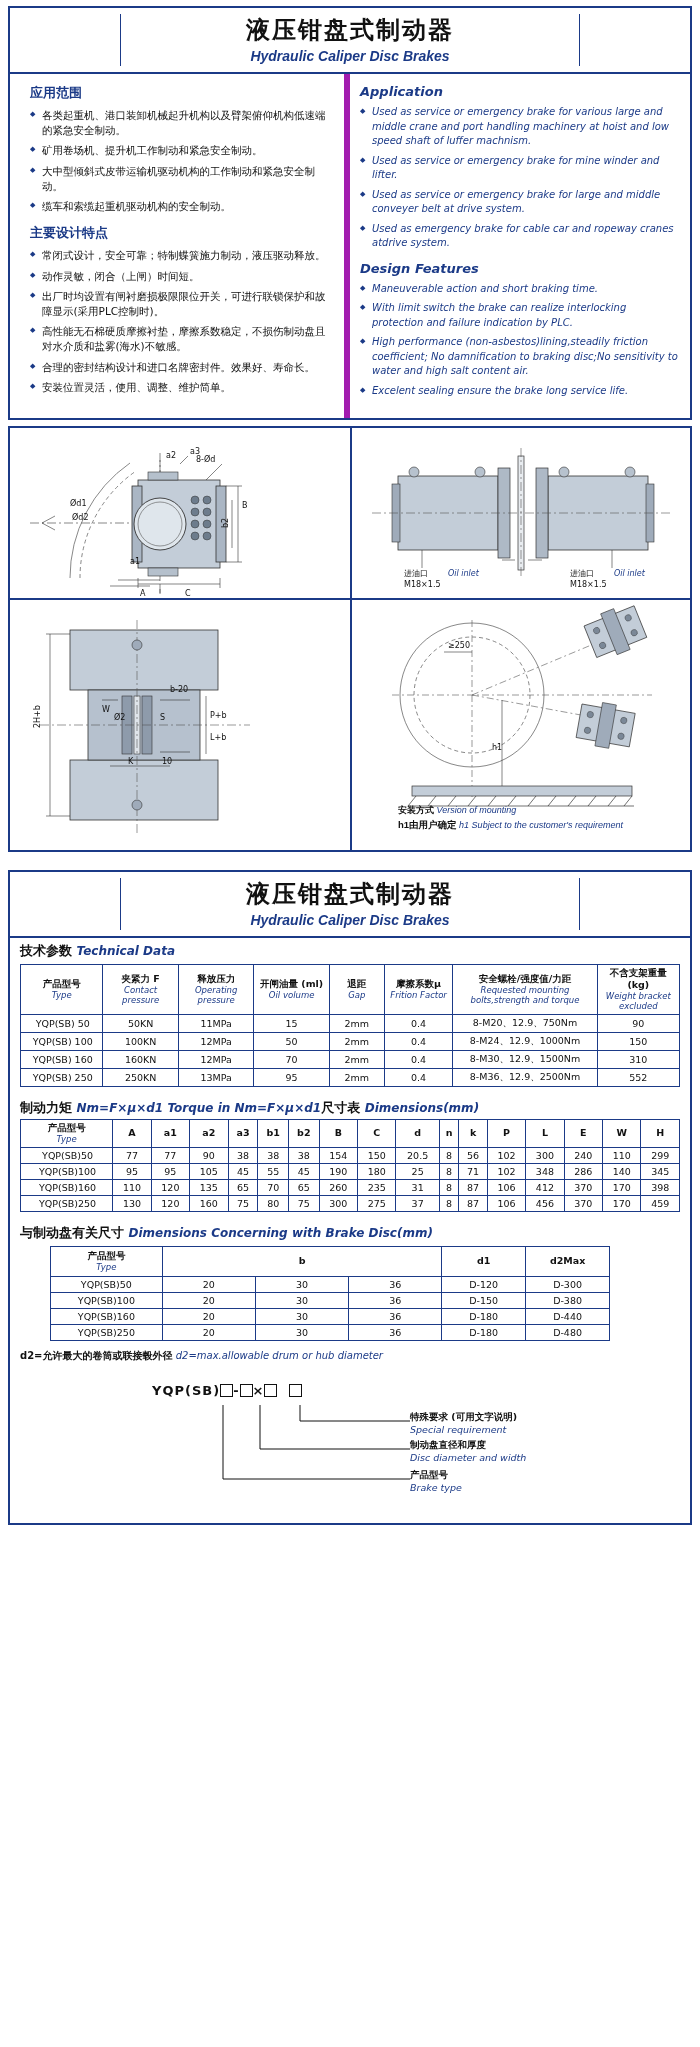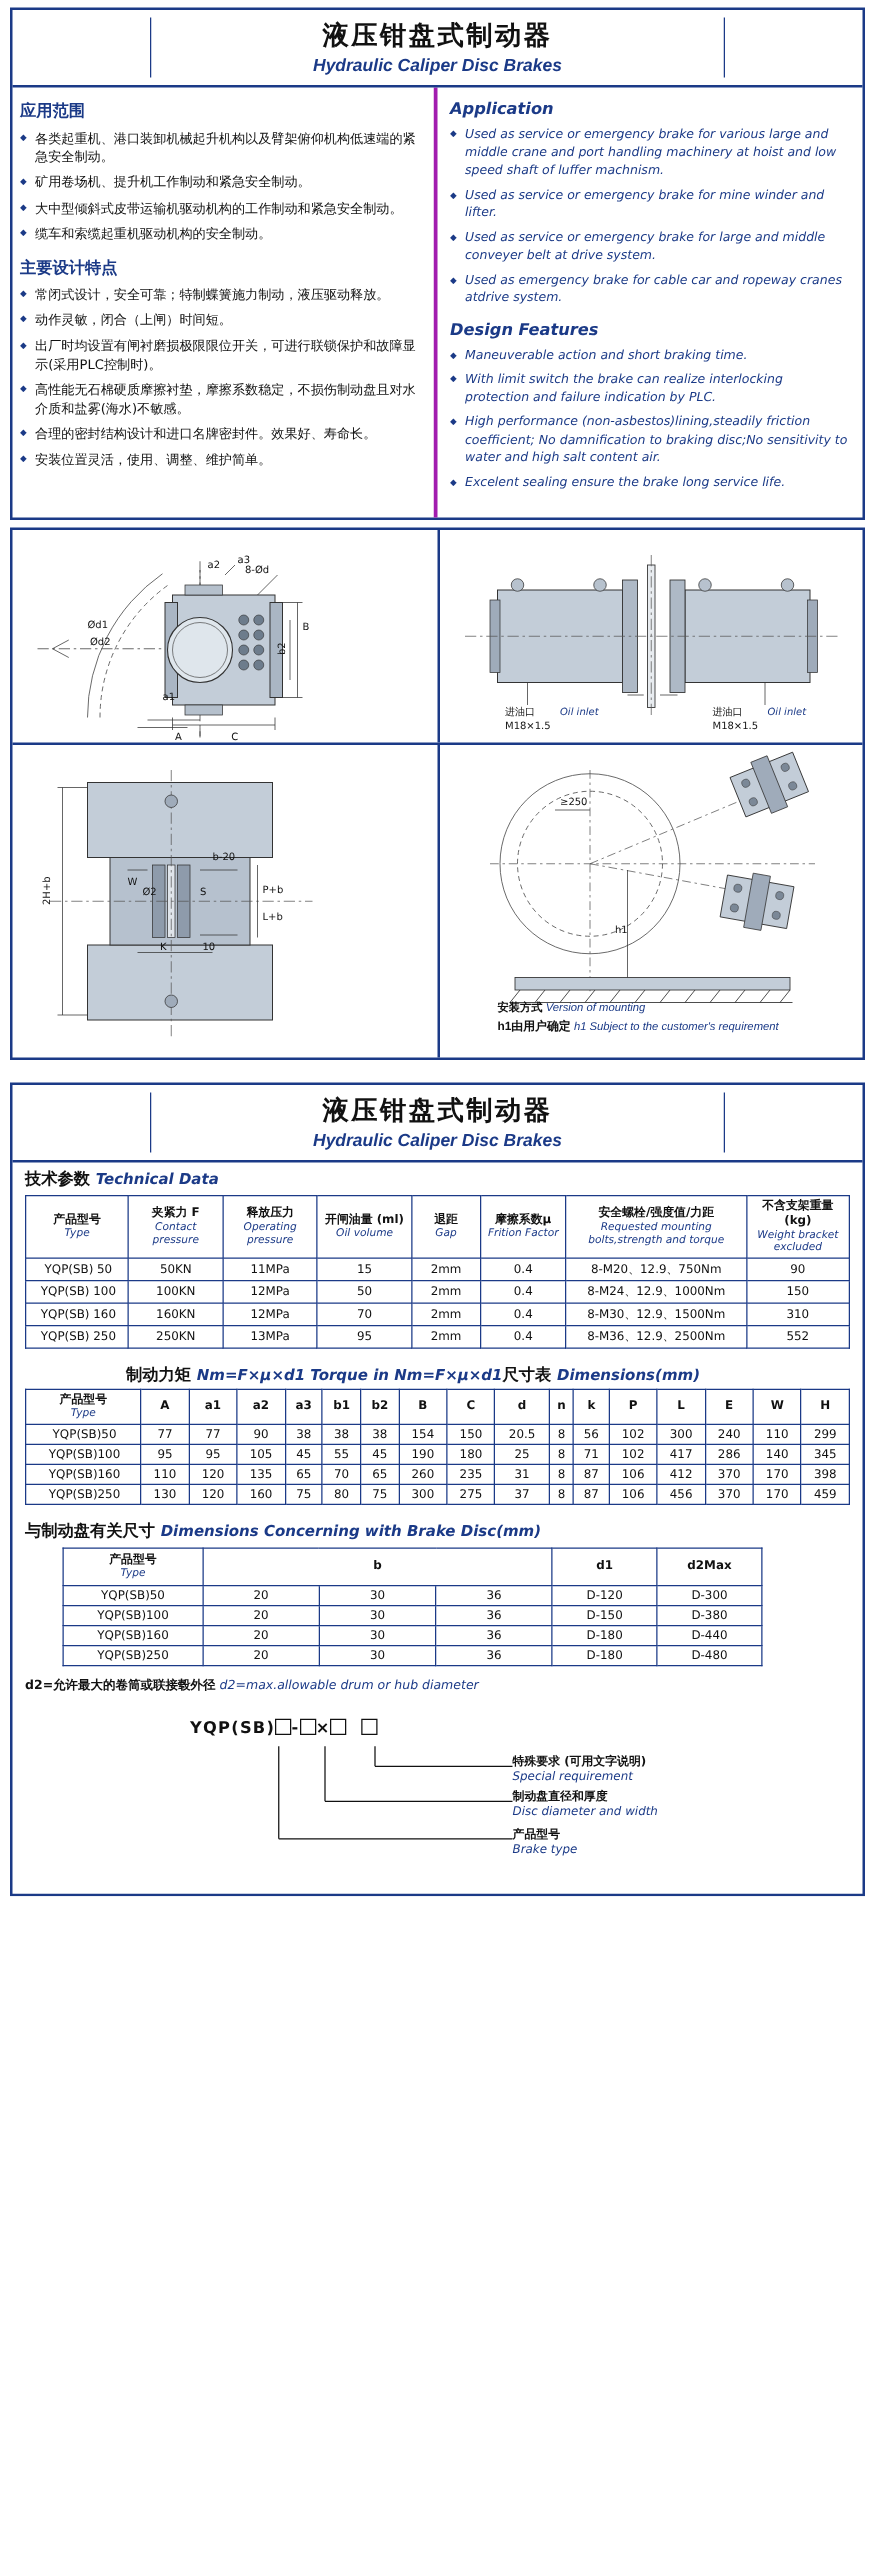--- a/index.html
+++ b/index.html
@@ -19,37 +19,37 @@
     margin:6px 8px 0 8px;
     background:#fff;
   }
   .title-row {
     display:flex; align-items:center; justify-content:center;
     padding:6px 0 8px 0;
     border-bottom:2px solid #1b3a87;
     position:relative;
   }
   .title-cn {
-    font-size:21px; font-weight:bold; color:#111; letter-spacing:2px;
+    font-size:24px; font-weight:bold; color:#111; letter-spacing:2px;
     font-family:"DejaVu Sans", sans-serif;
   }
   .title-en {
     font-size:14px; font-style:italic; color:#1b3a87; font-weight:bold;
     margin-top:2px;
   }
   .title-stack { text-align:center; }
   .title-row:before, .title-row:after{
     content:""; position:absolute; top:6px; bottom:6px; width:0; border-left:1px solid #1b3a87;
   }
   .title-row:before{ left:110px; }
   .title-row:after{ right:110px; }
 
   
   .cols { display:flex; }
-  .col-l { width:50%; padding:8px 10px 10px 6px; border-right:3px solid #a21caf; }
+  .col-l { width:50%; padding:8px 10px 10px 20px; border-right:6px solid #a21caf; }
   .col-r { width:50%; padding:8px 10px 10px 10px; }
   h3.sec {
     color:#1b3a87; font-size:13px; margin:2px 0 6px 0; font-weight:bold;
     font-family:"DejaVu Sans", sans-serif;
   }
   h3.sec.en { font-style:italic; }
   ul.bul { list-style:none; margin:0 0 10px 0; padding:0; }
   ul.bul li {
     position:relative; padding-left:12px; margin-bottom:5px;
     line-height:1.45; font-size:10.5px; color:#111;
@@ -469,21 +469,21 @@
         <td>13MPa</td>
         <td>95</td>
         <td>2mm</td>
         <td>0.4</td>
         <td>8-M36、12.9、2500Nm</td>
         <td>552</td>
       </tr>
     </tbody>
       </table>
 
-    <div class="secline" style="display:flex; justify-content:flex-end; padding-bottom:2px;">
+    <div class="secline" style="display:flex; justify-content:flex-start; padding-bottom:2px;">
       <span>
         <span>制动力矩</span>
         <i>Nm=F×μ×d1   Torque in Nm=F×μ×d1</i>
       </span>
       <span style="margin-right:120px;">
         <span>尺寸表</span>
         <i>Dimensions(mm)</i>
       </span>
     </div>
 
@@ -537,21 +537,21 @@
         <td>105</td>
             <td>45</td>
         <td>55</td>
             <td>45</td>
         <td>190</td>
             <td>180</td>
         <td>25</td>
             <td>8</td>
         <td>71</td>
             <td>102</td>
-        <td>417</td>
+        <td>348</td>
             <td>286</td>
         <td>140</td>
             <td>345</td>
       </tr>
       <tr>
         <td class="left">YQP(SB)160</td>
         <td>110</td>
             <td>120</td>
         <td>135</td>
             <td>65</td>

